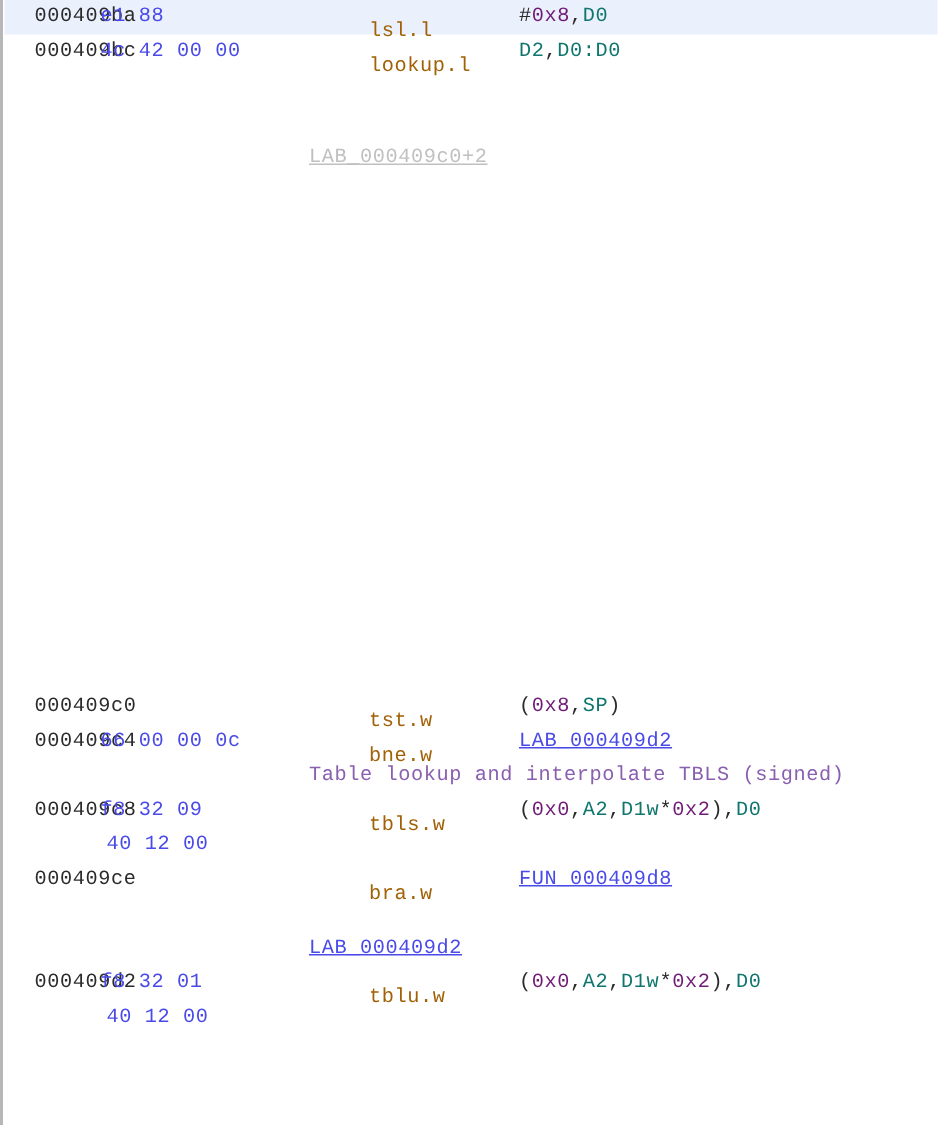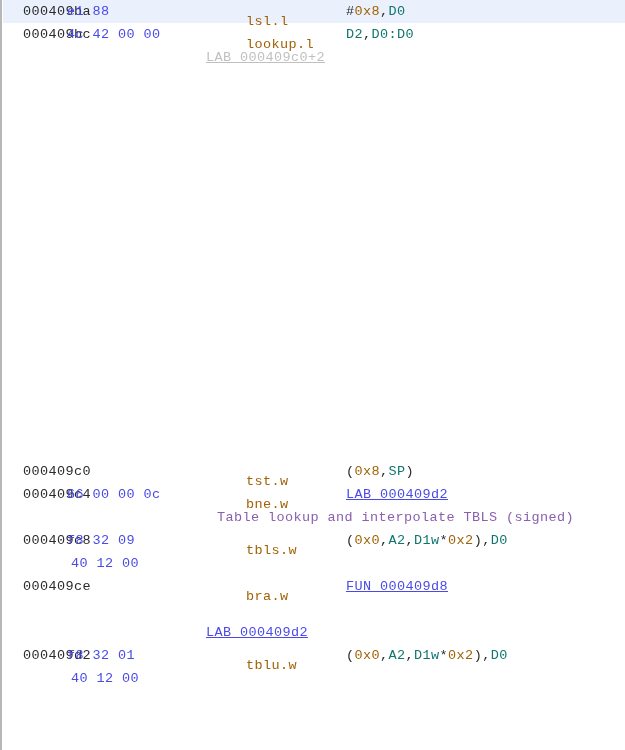--- a/index.html
+++ b/index.html
@@ -70,41 +70,41 @@
     left: 343px;
     top: 0;
     color: #2b2b2b;
   }
 
   .col-comment {
     position: absolute;
     left: 203px;
     top: 0;
     color: #8a5fb0;
-    margin-left: 11px;
   }
   .col-label {
     position: absolute;
     left: 203px;
     top: 0;
     color: #4a4ae8;
     text-decoration: underline;
   }
   .col-label.faint {
     color: #c0c0c0;
     text-decoration: underline;
+    margin-top: 48px;
   }
 
   .op-ref {
     color: #4a4ae8;
     text-decoration: underline;
   }
 
   
-  .tok-num   { color: #a16207; }
+  .tok-num   { color: #701a75; }
   .tok-reg   { color: #0f766e; }
   .tok-punct { color: #2b2b2b; }
 </style>
 </head>
 <body>
 
 <div id="listing">
     <div class="line selected"><span class="col-addr">000409ba</span><span class="col-bytes">e1 88</span><span class="col-mnem">lsl.l</span><span class="col-ops"><span class="tok-punct">#</span><span class="tok-num">0x8</span><span class="tok-punct">,</span><span class="tok-reg">D0</span></span></div>
     <div class="line"><span class="col-addr">000409bc</span><span class="col-bytes">4c 42 00 00</span><span class="col-mnem">lookup.l</span><span class="col-ops"><span class="tok-reg">D2</span><span class="tok-punct">,</span><span class="tok-reg">D0:D0</span></span></div>
     <div class="line"><span class="col-label faint">LAB_000409c0+2</span></div>

